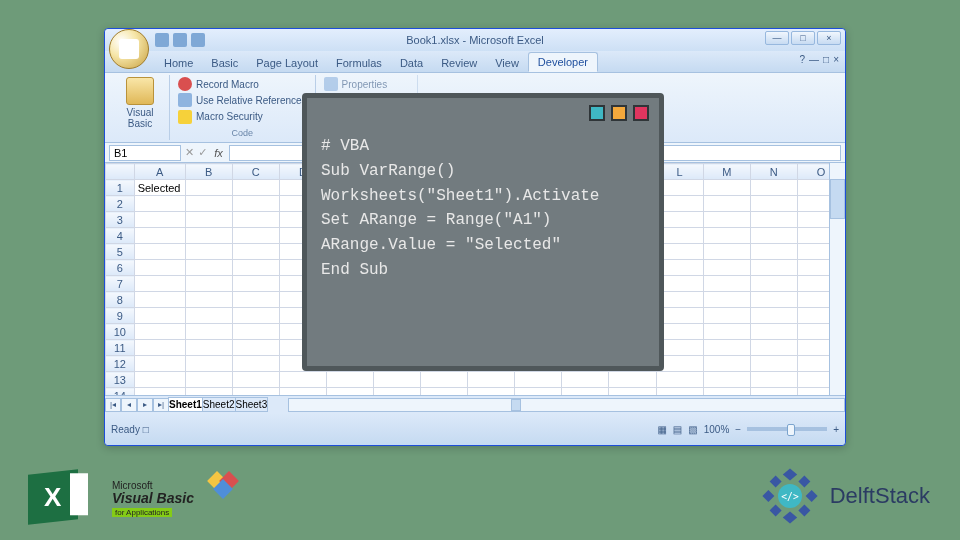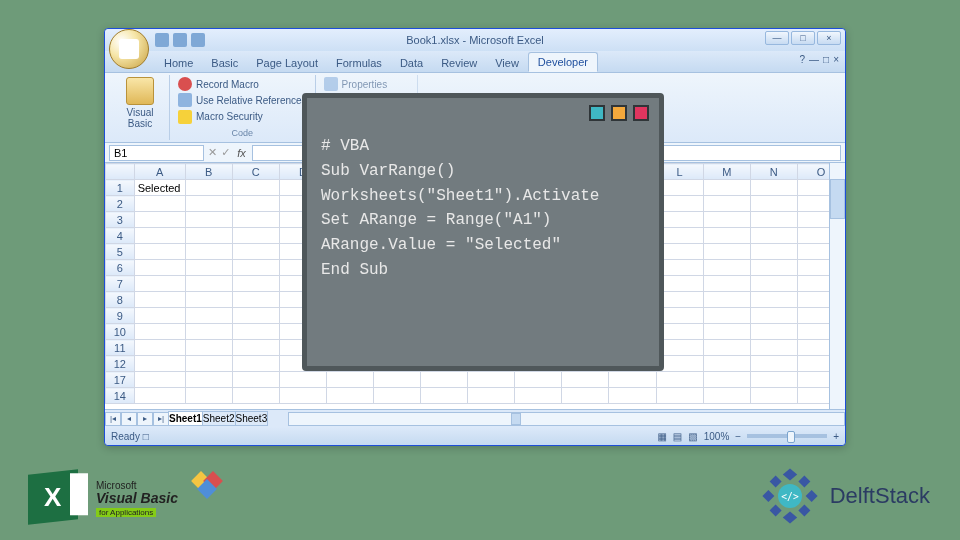--- a/index.html
+++ b/index.html
@@ -68,40 +68,40 @@
   .bigbtn .ico { width:28px; height:28px; border-radius:3px; }
   .ico.vb { background:linear-gradient(#f9e6a8,#e0b858); border:1px solid #b9923a; }
   .ico.mc { background:linear-gradient(#d5e4f2,#9fbde0); border:1px solid #7ba4ce; }
   .rline { display:flex; align-items:center; gap:4px; font-size:10px; color:#3b5a84; white-space:nowrap; }
   .rline .sm { width:14px; height:14px; border-radius:2px; }
   .sm.rec { background:#d94f4f; border-radius:50%; }
   .sm.rel { background:#8fb4df; }
   .sm.sec { background:#f6d13a; position:relative; }
   .grouplabel { text-align:center; font-size:9px; color:#6a86a9; padding-top:2px; }
   .formulabar { height:20px; background:#eef5fc; border-bottom:1px solid #a6c1e0; display:flex; align-items:center; padding:0 4px; gap:4px; }
-  .namebox { width:95px; height:16px; border:1px solid #a6c1e0; background:#fff; display:flex; align-items:center; padding:0 4px; font-size:11px; }
+  .namebox { width:72px; height:16px; border:1px solid #a6c1e0; background:#fff; display:flex; align-items:center; padding:0 4px; font-size:11px; }
   .fx { width:14px; text-align:center; font-style:italic; color:#555; }
   .fxinput { flex:1; height:16px; border:1px solid #a6c1e0; background:#fff; }
   .gridwrap { flex:1; background:#fff; position:relative; overflow:hidden; }
   .gridtable { border-collapse:collapse; width:100%; }
   .gridtable th, .gridtable td { border:1px solid #d0d7e5; font-size:11px; font-weight:normal; }
   .gridtable th { background:linear-gradient(#f4f8fd,#dce9f9); color:#3b5a84; height:16px; }
   .gridtable .rowh { width:28px; text-align:center; background:linear-gradient(#f4f8fd,#dce9f9); }
   .gridtable td { height:15px; padding:0 3px; }
   .gridtable th:not(.corner):not(.rowh) { width:46px; }
   .corner { width:28px; background:linear-gradient(#f4f8fd,#dce9f9); }
   .sheet-tabs { height:18px; background:#dce9f9; display:flex; align-items:center; font-size:10px; border-top:1px solid #a6c1e0; }
   .sheet-nav { display:flex; }
   .sheet-nav span { width:16px; height:14px; border:1px solid #a6c1e0; background:#eef5fc; display:flex;align-items:center;justify-content:center;font-size:8px;color:#3b5a84; }
   .sheettab { padding:1px 0; background:#fff; border:1px solid #a6c1e0; margin-left:-1px; }
   .sheettab.active { background:#fff; font-weight:bold; }
   .sheettab.inactive { background:#dce9f9; }
   .hscroll { flex:1; margin-left:20px; height:14px; background:#eef5fc; border:1px solid #a6c1e0; position:relative; }
   .hscroll .thumb { position:absolute; left:40%; width:10px; height:100%; background:#c5daf1; border:1px solid #a6c1e0; }
-  .statusbar { height:18px; background:linear-gradient(#dce9f9,#c5daf1); display:flex; align-items:center; justify-content:space-between; padding:0 6px; font-size:10px; color:#3b5a84; border-radius:0 0 4px 4px; }
+  .statusbar { height:32px; background:linear-gradient(#dce9f9,#c5daf1); display:flex; align-items:center; justify-content:space-between; padding:0 6px; font-size:10px; color:#3b5a84; border-radius:0 0 4px 4px; }
   .zoom { display:flex; align-items:center; gap:6px; }
   .zoom .slider { width:80px; height:4px; background:#a6c1e0; position:relative; }
   .zoom .slider::before { content:""; position:absolute; left:50%; top:-3px; width:6px; height:10px; background:#eef5fc; border:1px solid #7ba4ce; border-radius:2px; }
 
   .code-overlay {
     position:absolute;
     left:302px; top:93px;
     width:362px; height:278px;
     background:#727b7f;
     border:5px solid #4f575a;
@@ -116,21 +116,21 @@
 
   .logo-excel {
     position:absolute; left:28px; bottom:18px;
     width:50px; height:50px;
     background:#1d6f42;
     transform: skewY(-6deg);
     display:flex;align-items:center;justify-content:center;
   }
   .logo-excel::after { content:""; position:absolute; right:-10px; top:4px; width:18px; height:42px; background:#fff; transform:skewY(6deg); }
   .logo-excel span { color:#fff; font-size:26px; font-weight:bold; transform:skewY(6deg);}
-  .logo-vba { position:absolute; left:96px; bottom:16px; width:130px; height:54px; }
+  .logo-vba { position:absolute; left:112px; bottom:16px; width:130px; height:54px; }
   .logo-vba .cubes { width:34px; height:26px; position:absolute; right:2px; top:0; }
   .cube { position:absolute; width:14px; height:14px; transform:rotate(45deg); }
   .cube.a { background:#f5c542; left:4px; top:4px; }
   .cube.b { background:#d94f4f; left:16px; top:4px; }
   .cube.c { background:#4f8ed9; left:10px; top:12px; }
   .logo-vba .txt { position:absolute; left:0; top:10px; font-size:10px; color:#222; line-height:1.1; }
   .logo-vba .txt b { font-size:14px; font-style:italic; }
   .logo-vba .txt .app { background:#84cc16; padding:0 3px; font-size:8px; }
   .logo-ds { position:absolute; right:30px; bottom:14px; display:flex; align-items:center; gap:10px; }
   .logo-ds svg { width:60px; height:60px; }
@@ -477,21 +477,21 @@
             <td></td>
             <td></td>
             <td></td>
             <td></td>
             <td></td>
             <td></td>
           </tr>
         </tbody>
         <tbody>
           <tr>
-            <th class="rowh">17</th>
+            <th class="rowh">13</th>
             <td></td>
             <td></td>
             <td></td>
             <td></td>
             <td></td>
             <td></td>
             <td></td>
             <td></td>
             <td></td>
             <td></td>

